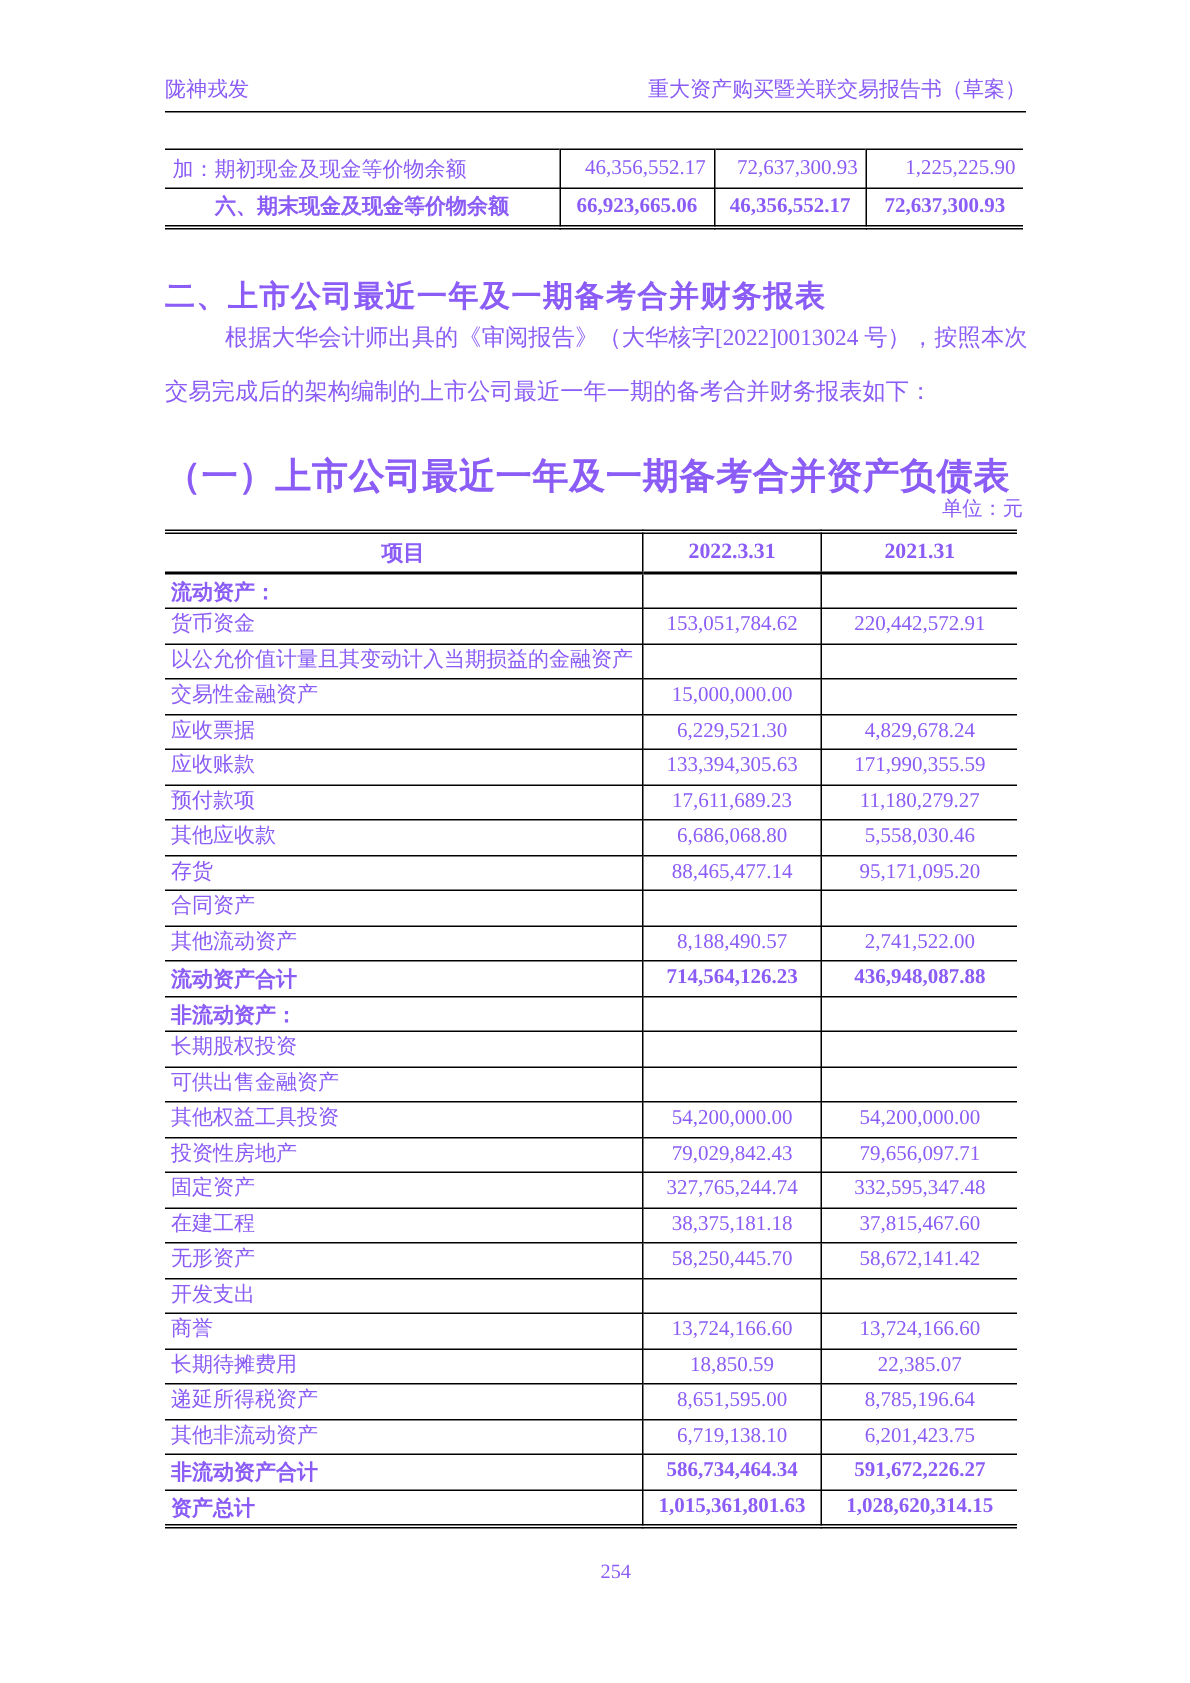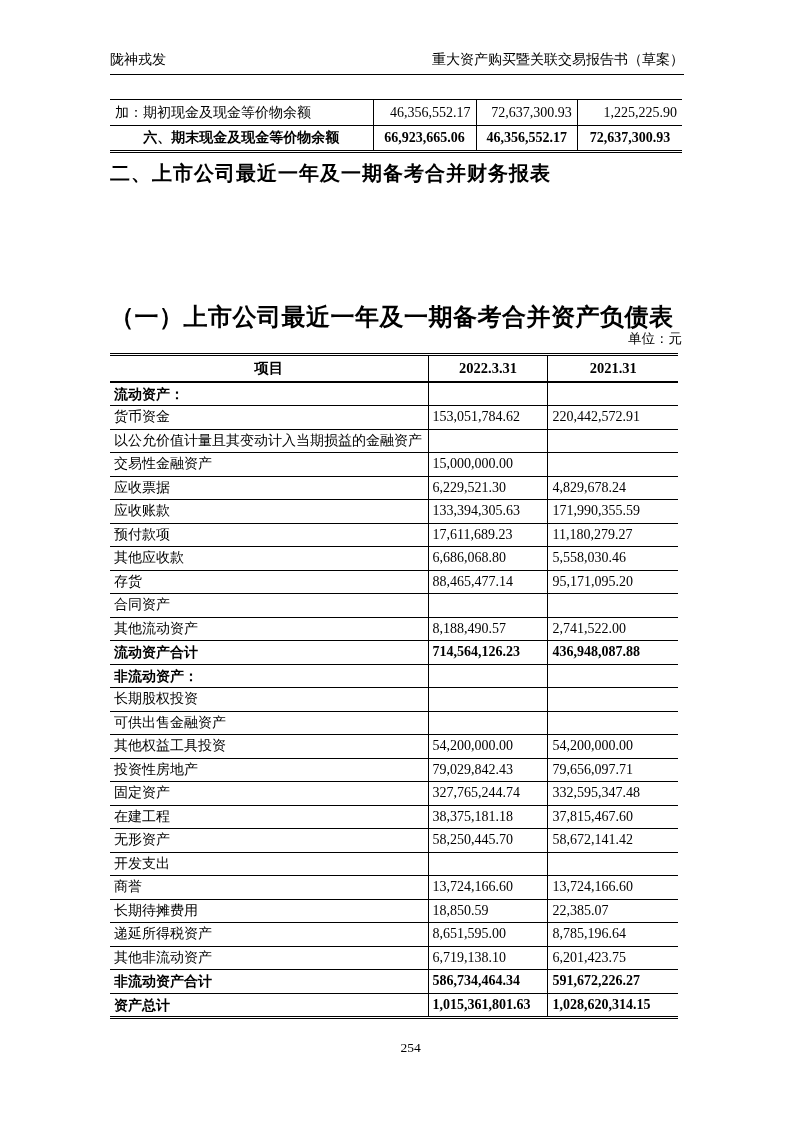--- a/index.html
+++ b/index.html
@@ -1,19 +1,19 @@
 <!DOCTYPE html>
 <html><head>
 <meta charset="utf-8">
 <style>
   * { margin:0; padding:0; box-sizing:border-box; }
   html,body { background:#ffffff; }
   .page {
     position:relative; width:793px; height:1122px; margin:0 auto;
-    background:#ffffff; color:#000000;
+    background:#ffffff; color:#8b5cf6;
     font-family:"Liberation Serif","DejaVu Serif",serif;
   }
   
   .doc-header {
     position:absolute; left:110px; top:49px; width:574px; height:26px;
     display:flex; justify-content:space-between; align-items:flex-end;
     border-bottom:1px solid #000; padding-bottom:5px; font-size:14px;
   }
   
   .cash-table {
@@ -24,21 +24,21 @@
   .cash-table td {
     border-bottom:1px solid #000; height:26px; padding:0 5px;
     white-space:nowrap; overflow:hidden;
   }
   .cash-table td:not(:last-child) { border-right:1px solid #000; }
   .cash-table td.num { text-align:right; }
   .cash-table tr.bold td { font-weight:700;text-align:center; }
   .cash-table tr.bold td.lbl { font-family:"Liberation Sans","DejaVu Sans",sans-serif; }
   
   .sec-heading {
-    position:absolute; left:110px; top:160px;
+    position:absolute; left:110px; top:184px;
     font-family:"Liberation Sans","DejaVu Sans",sans-serif;
     font-size:20px; font-weight:700; letter-spacing:1px;
   }
   .intro {
     position:absolute; left:110px; top:208px; width:575px;
     font-size:15.5px; line-height:36px; text-indent:40px; text-align:justify;
   }
   .sub-heading {
     position:absolute; left:110px; top:301px;
     font-family:"Liberation Sans","DejaVu Sans",sans-serif;
@@ -58,21 +58,21 @@
     border-bottom:2px solid #000; height:27px; text-align:center;
     font-weight:700; font-size:14.5px;
   }
   .bs-table th:first-child { font-family:"Liberation Sans","DejaVu Sans",sans-serif; }
   .bs-table td {
     border-bottom:1px solid #000; height:22.5px; line-height:22.5px;
     padding:0 4px; white-space:nowrap; overflow:hidden;
   }
   .bs-table th:not(:last-child),
   .bs-table td:not(:last-child) { border-right:1px solid #000; }
-  .bs-table td.num { text-align:left;margin-top:36px; }
+  .bs-table td.num { text-align:center;margin-top:36px; }
   .bs-table tr.bold td { font-weight:700; }
   .bs-table tr.bold td.lbl { font-family:"Liberation Sans","DejaVu Sans",sans-serif; }
   .page-num {
     position:absolute; left:0; top:1040px; width:100%;
     text-align:center; font-size:13.5px;padding-left:28px;
   }
 </style>
 </head>
 <body>
 
@@ -103,20 +103,21 @@
           <td class="lbl">六、期末现金及现金等价物余额</td>
           <td class="num">66,923,665.06</td>
           <td class="num">46,356,552.17</td>
           <td class="num">72,637,300.93</td>
         </tr>
       </tbody>
   </table>
 
   <h2 class="sec-heading">二、上市公司最近一年及一期备考合并财务报表</h2>
 
+  <p class="intro">根据大华会计师出具的《审阅报告》（大华核字[2022]0013024 号），按照本次交易完成后的架构编制的上市公司最近一年一期的备考合并财务报表如下：</p>
 
   <h3 class="sub-heading">（一）上市公司最近一年及一期备考合并资产负债表</h3>
 
   <div class="unit">单位：元</div>
 
   <table class="bs-table">
     <colgroup>
       <col style="width:56%">
         <col style="width:21.1%">
         <col style="width:22.9%">

